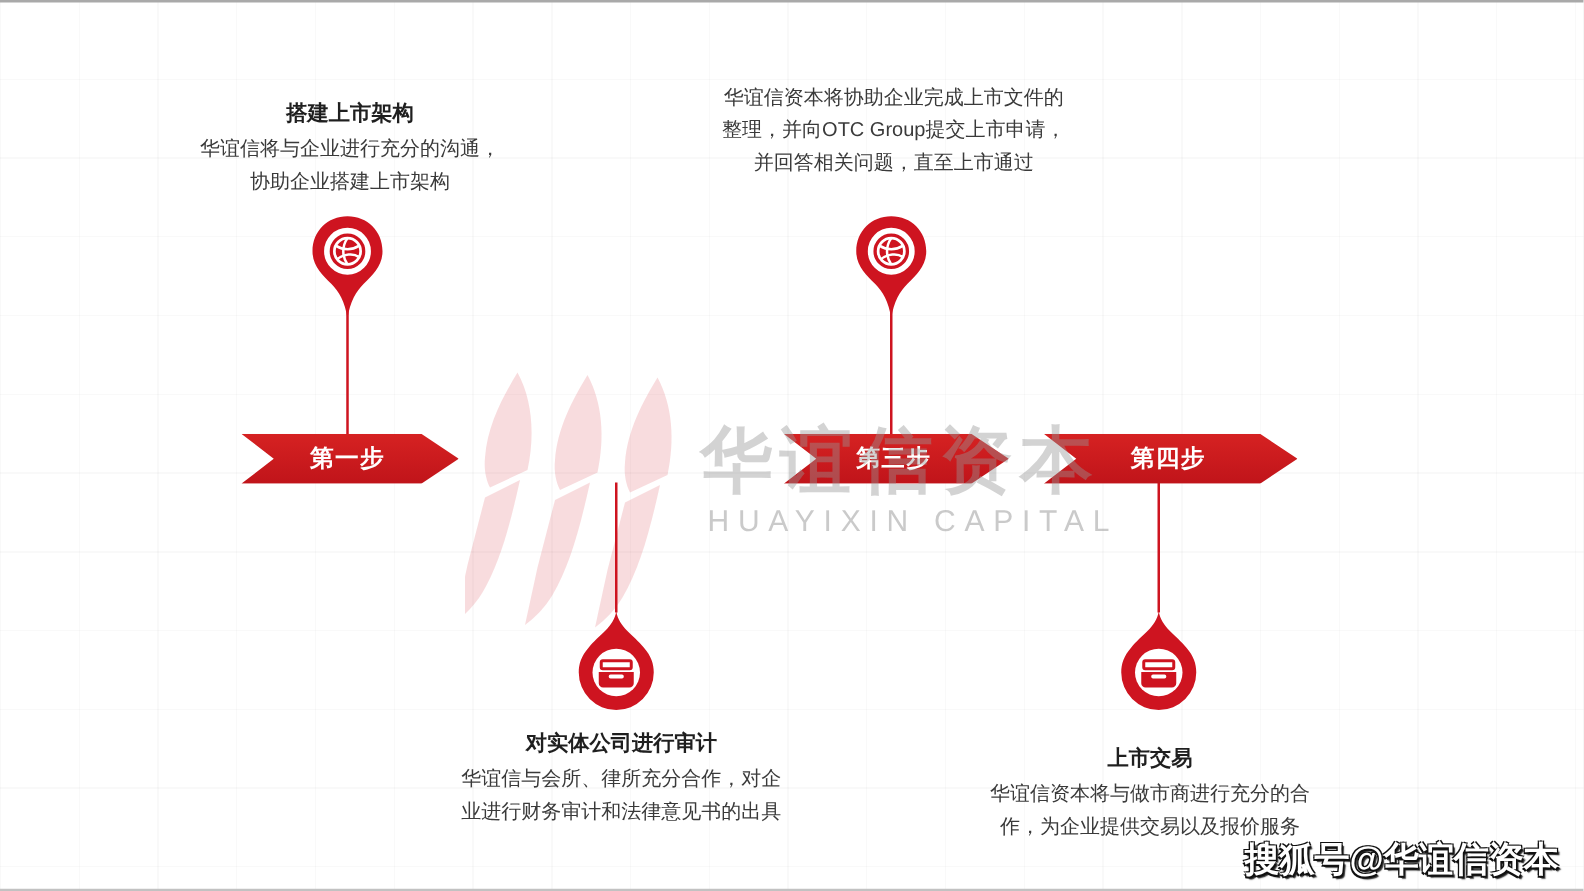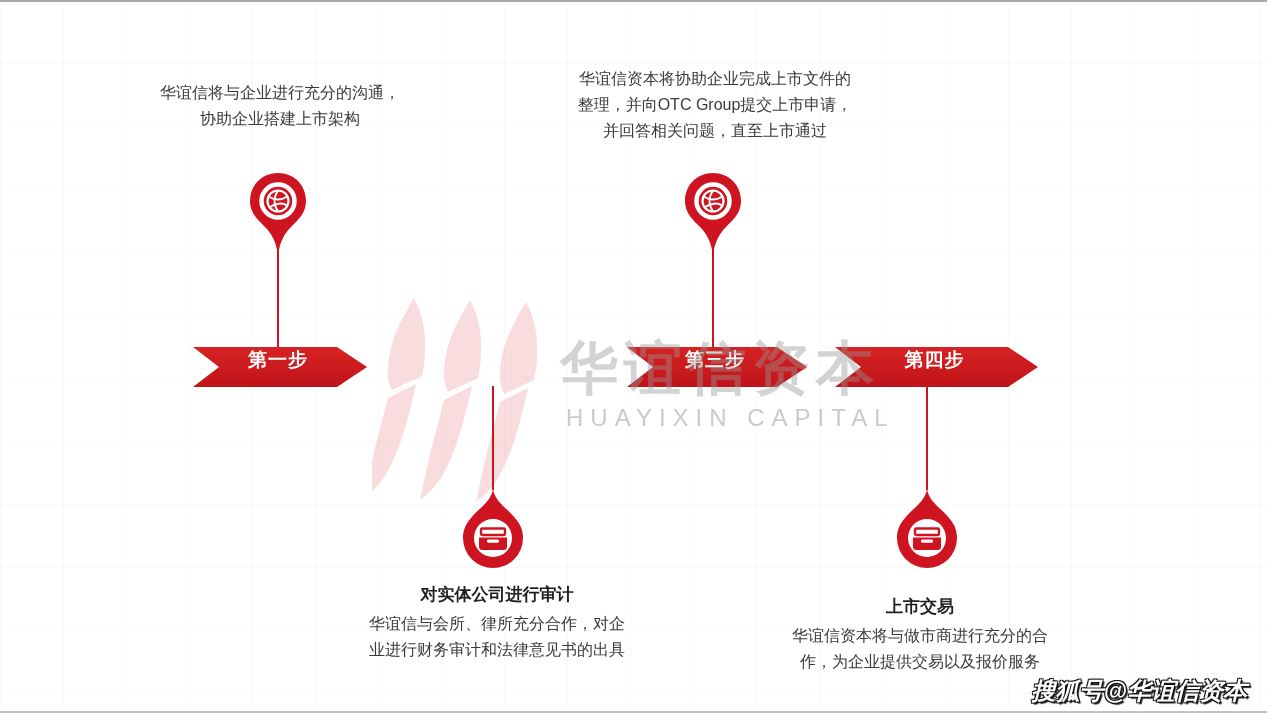--- a/index.html
+++ b/index.html
@@ -24,21 +24,21 @@
   .detail-1{left:110px;top:80px;width:340px;}
   .detail-3{left:545px;top:66px;width:340px;}
   .detail-2{left:337px;top:584px;width:320px;}
   .detail-4{left:760px;top:584px;width:320px;margin-top:12px;}
 
   
   .banner{
     position:absolute;top:347px;height:40px;z-index:3;
     background:linear-gradient(180deg,#d62222 0%,#c0141a 100%);
     clip-path:polygon(0 0, calc(100% - 30px) 0, 100% 50%, calc(100% - 30px) 100%, 0 100%, 26px 50%);
-    display:flex;align-items:flex-start;justify-content:center;
+    display:flex;align-items:center;justify-content:center;
     padding-left:26px;padding-right:30px;box-sizing:border-box;
   }
   .banner span{color:#ffffff;font-size:19px;font-weight:700;letter-spacing:1px;}
   .banner-1{left:193px;width:174px;}
   .banner-2{left:395px;width:199px;}
   .banner-3{left:627px;width:180px;}
   .banner-4{left:835px;width:203px;}
 
   
   .connector{position:absolute;width:2px;background:#ce1420;z-index:2;}
@@ -63,25 +63,24 @@
   }
   .wm-en{
     position:absolute;left:566px;top:404px;z-index:6;
     font-size:24px;font-weight:400;letter-spacing:7px;
     color:rgba(150,150,150,0.5);white-space:nowrap;
   }
 
   
   .sohu{
     position:absolute;right:20px;bottom:6px;z-index:8;
-    font-size:24px;font-weight:700;color:#ffffff;white-space:nowrap;
+    font-size:28px;font-weight:700;color:#ffffff;white-space:nowrap;
     text-shadow:
       -1px -1px 0 #111, 1px -1px 0 #111, -1px 1px 0 #111, 1px 1px 0 #111,
       2px 2px 1px rgba(0,0,0,0.85);
-    font-style: italic;
   }
 </style>
 </head>
 <body>
 
 <div class="slide">
 
   <svg class="wm-logo" width="200" height="225" viewBox="0 0 200 225">
     <g fill="rgba(206,20,32,0.15)">
       <g>
@@ -140,20 +139,21 @@
   </svg>
   <svg class="marker drop-4" width="64" height="80" viewBox="0 0 64 80">
     <path fill="#ce1420" d="M32 1 C34 14 46 20 54 30 C60 37 62 43 62 50 A30 30 0 0 1 2 50 C2 43 4 37 10 30 C18 20 30 14 32 1 Z"></path>
     <circle cx="32" cy="50" r="19" fill="#ffffff"></circle>
     <rect x="20" y="40.5" width="24" height="6.5" rx="1.2" fill="#ffffff" stroke="#ce1420" stroke-width="2.4"></rect>
     <path fill="#ce1420" d="M18 49.5 h28 v9 a3.5 3.5 0 0 1 -3.5 3.5 h-21 a3.5 3.5 0 0 1 -3.5 -3.5 Z"></path>
     <rect x="26" y="51.5" width="12" height="3.2" rx="1.4" fill="#ffffff"></rect>
   </svg>
 
   <div class="detail detail-1">
+    <div class="title">搭建上市架构</div>
     <div class="line">华谊信将与企业进行充分的沟通，</div>
     <div class="line">协助企业搭建上市架构</div>
   </div>
 
   <div class="detail detail-3">
     <div class="line">华谊信资本将协助企业完成上市文件的</div>
     <div class="line">整理，并向OTC Group提交上市申请，</div>
     <div class="line">并回答相关问题，直至上市通过</div>
   </div>
 

